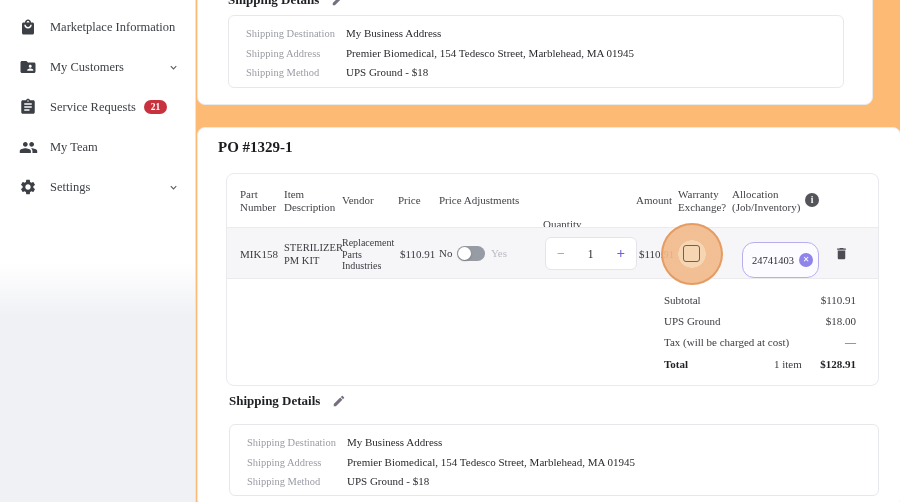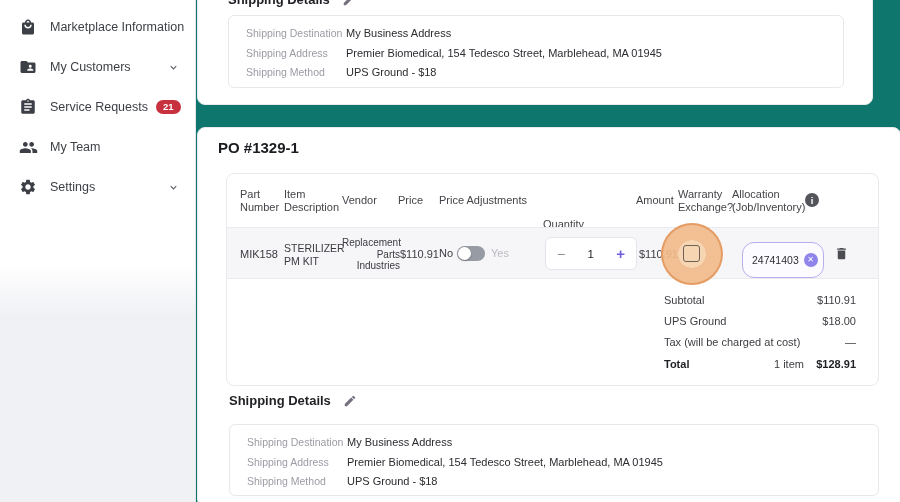--- a/index.html
+++ b/index.html
@@ -1,17 +1,17 @@
 <!DOCTYPE html>
 <html><head>
 <meta charset="utf-8">
 <style>
   html,body{margin:0;padding:0;}
-  .stage{position:relative;width:900px;height:502px;background:#0f766e;overflow:hidden;
-         font-family:Liberation Sans, sans-serif;-webkit-font-smoothing:antialiased;}
+  .stage{position:relative;width:900px;height:502px;background:#fdba74;overflow:hidden;
+         font-family:Liberation Serif, serif;-webkit-font-smoothing:antialiased;}
 
   
   .sidebar{position:absolute;left:0;top:0;width:196px;height:502px;box-sizing:border-box;
            background:linear-gradient(180deg,#ffffff 0,#ffffff 263px,#f0f1f5 316px,#f0f1f5 100%);
            border-right:1px solid #e4e5ea;padding-top:7px;}
   .side-item{height:40px;display:flex;align-items:center;padding:0 16px 0 15px;cursor:pointer;}
   .si-icon{width:26px;display:flex;justify-content:center;align-items:center;flex:none;}
   .si-label{margin-left:9px;font-size:12.5px;color:#3c3f45;white-space:nowrap;}
   .side-item.active .si-label{color:#7b6ef0;}
   .si-badge{margin-left:8px;background:#c8323f;color:#fff;font-size:9.5px;font-weight:bold;
@@ -39,21 +39,21 @@
   .table-box{position:absolute;left:28px;top:45px;width:653px;height:213px;box-sizing:border-box;
              border:1px solid #e9eaee;border-radius:8px;overflow:hidden;background:#fff;}
   .th{position:absolute;font-size:11px;color:#434449;white-space:pre-line;line-height:13px;}
   .info-icon{position:absolute;left:578px;top:19px;width:14px;height:14px;border-radius:50%;
              background:#54555b;color:#fff;font-size:9.5px;font-weight:bold;
              display:flex;align-items:center;justify-content:center;cursor:pointer;}
   .trow{position:absolute;left:0;right:0;top:53px;height:52px;background:#f6f6f8;
         border-top:1px solid #ebebef;border-bottom:1px solid #ebebef;box-sizing:border-box;}
   .cell{position:absolute;font-size:11px;color:#3a3b40;}
   .cell.small{font-size:10.5px;line-height:12.5px;}
-  .cell.tiny{font-size:10px;line-height:11.5px;text-align:right;}
+  .cell.tiny{font-size:10px;line-height:11.5px;}
 
   .toggle{position:absolute;left:230px;top:18px;width:28px;height:15px;border-radius:8px;
           background:#979ba3;cursor:pointer;}
   .toggle .knob{position:absolute;left:1px;top:1px;width:13px;height:13px;border-radius:50%;
                 background:#fff;box-shadow:0 1px 2px rgba(0,0,0,.25);}
   .tog-no{left:212px;top:19px;color:#3a3b40;}
   .tog-yes{left:264px;top:19px;color:#b9bbc1;}
 
   .stepper{position:absolute;left:318px;top:9px;width:92px;height:33px;box-sizing:border-box;
            border:1px solid #e4e5ea;border-radius:6px;background:#fff;display:flex;

